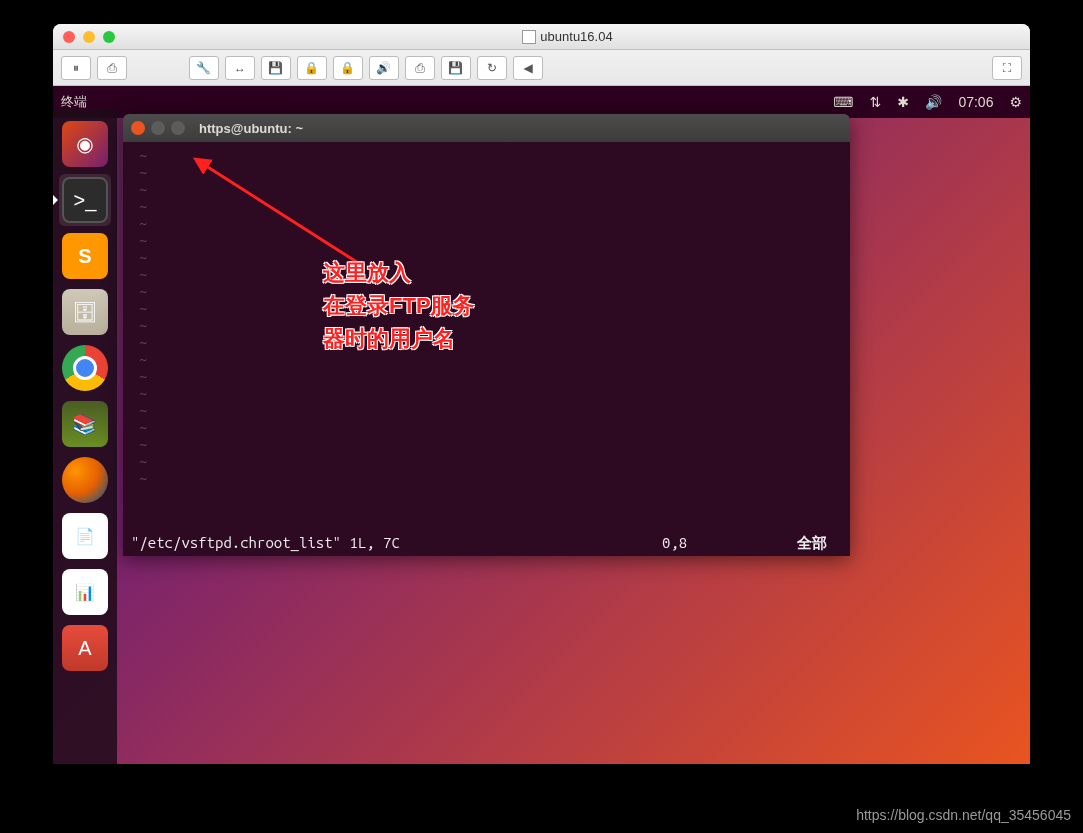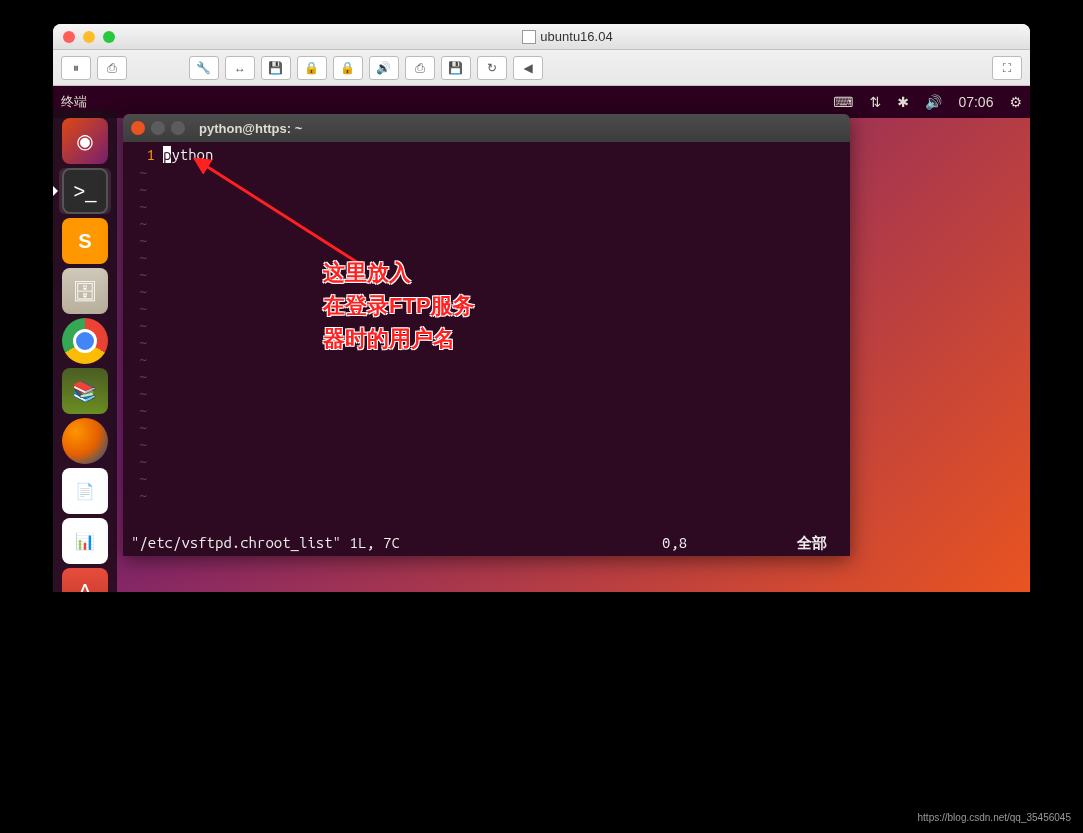--- a/index.html
+++ b/index.html
@@ -1,18 +1,18 @@
 <!DOCTYPE html>
 <html><head>
   <meta charset="utf-8">
   <style>
     * { margin: 0; padding: 0; box-sizing: border-box; }
     body { font-family: sans-serif; background: #000; width: 1083px; height: 833px; overflow: hidden; position: relative; }
     
-    .vm-window { position: absolute; left: 53px; top: 24px; width: 977px; height: 568px; background: #f0f0f0; border-radius: 8px 8px 0 0; overflow: hidden; }
+    .vm-window { position: absolute; left: 53px; top: 24px; width: 977px; height: 740px; background: #f0f0f0; border-radius: 8px 8px 0 0; overflow: hidden; }
     
     .mac-titlebar { height: 26px; background: linear-gradient(#f6f6f6, #e0e0e0); display: flex; align-items: center; padding: 0 10px; border-bottom: 1px solid #c0c0c0; }
     .mac-buttons { display: flex; gap: 8px; }
     .mac-btn { width: 12px; height: 12px; border-radius: 50%; }
     .mac-btn.close { background: #ff5f57; }
     .mac-btn.min { background: #ffbd2e; }
     .mac-btn.max { background: #28c940; }
     .mac-title { flex: 1; text-align: center; font-size: 13px; color: #333; display: flex; align-items: center; justify-content: center; gap: 4px; }
     .title-icon { width: 14px; height: 14px; background: #fff; border: 1px solid #999; }
     
@@ -62,21 +62,21 @@
     
     .annotation { position: absolute; left: 270px; top: 170px; color: #ff2020; font-weight: bold; font-size: 22px; text-shadow: -1px -1px 0 #fff, 1px -1px 0 #fff, -1px 1px 0 #fff, 1px 1px 0 #fff; line-height: 1.5; z-index: 100; }
     .arrow { position: absolute; left: 140px; top: 70px; width: 180px; height: 120px; z-index: 99; }
     
     .desktop-icons { position: absolute; left: 130px; top: 455px; }
     .desktop-icon { display: flex; flex-direction: column; align-items: center; margin-bottom: 20px; }
     .file-icon { width: 48px; height: 48px; background: #f8f8f8; border: 1px solid #ccc; border-radius: 4px; display: flex; align-items: center; justify-content: center; }
     .py-badge { width: 30px; height: 30px; background: linear-gradient(135deg, #3776ab 50%, #ffd43b 50%); border-radius: 4px; }
     .icon-label { color: #fff; font-size: 13px; margin-top: 4px; text-shadow: 0 1px 2px rgba(0,0,0,0.7); }
     
-    .watermark { position: absolute; right: 12px; bottom: 10px; color: #999; font-size: 10px; }
+    .watermark { position: absolute; right: 12px; bottom: 10px; color: #999; font-size: 14px; }
   </style>
 </head>
 <body>
 
 <div class="vm-window">
   <div class="mac-titlebar">
     <div class="mac-buttons">
       <div class="mac-btn close"></div>
       <div class="mac-btn min"></div>
       <div class="mac-btn max"></div>
@@ -149,24 +149,23 @@
       <div class="launcher-item">
           <div class="app-icon software-ico">A</div>
         </div>
     </div>
 
     <div class="terminal-window">
       <div class="term-titlebar">
         <div class="term-btn close"></div>
         <div class="term-btn min"></div>
         <div class="term-btn max"></div>
-        <span class="term-title">python@https: ~</span>
+        <span class="term-title">https@ubuntu: ~</span>
       </div>
       <div class="term-content">
-        <div><span class="line-num">1</span><span class="cursor-char">p</span><span>ython</span></div>
         <span class="tilde">~</span>
         <span class="tilde">~</span>
         <span class="tilde">~</span>
         <span class="tilde">~</span>
         <span class="tilde">~</span>
         <span class="tilde">~</span>
         <span class="tilde">~</span>
         <span class="tilde">~</span>
         <span class="tilde">~</span>
         <span class="tilde">~</span>

